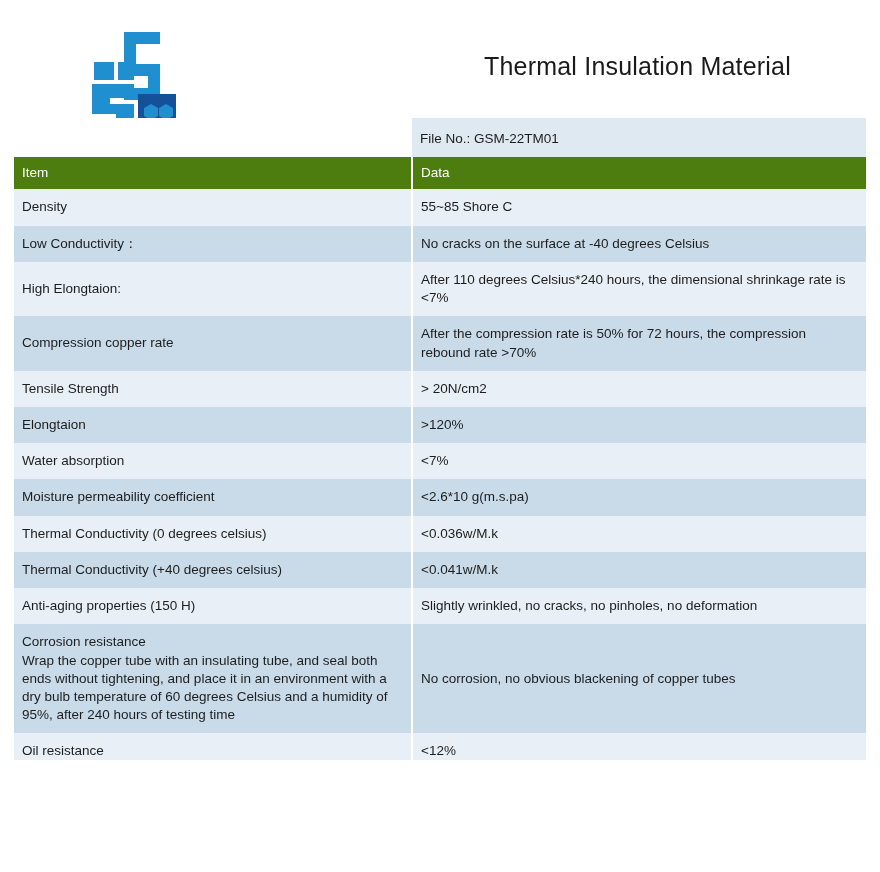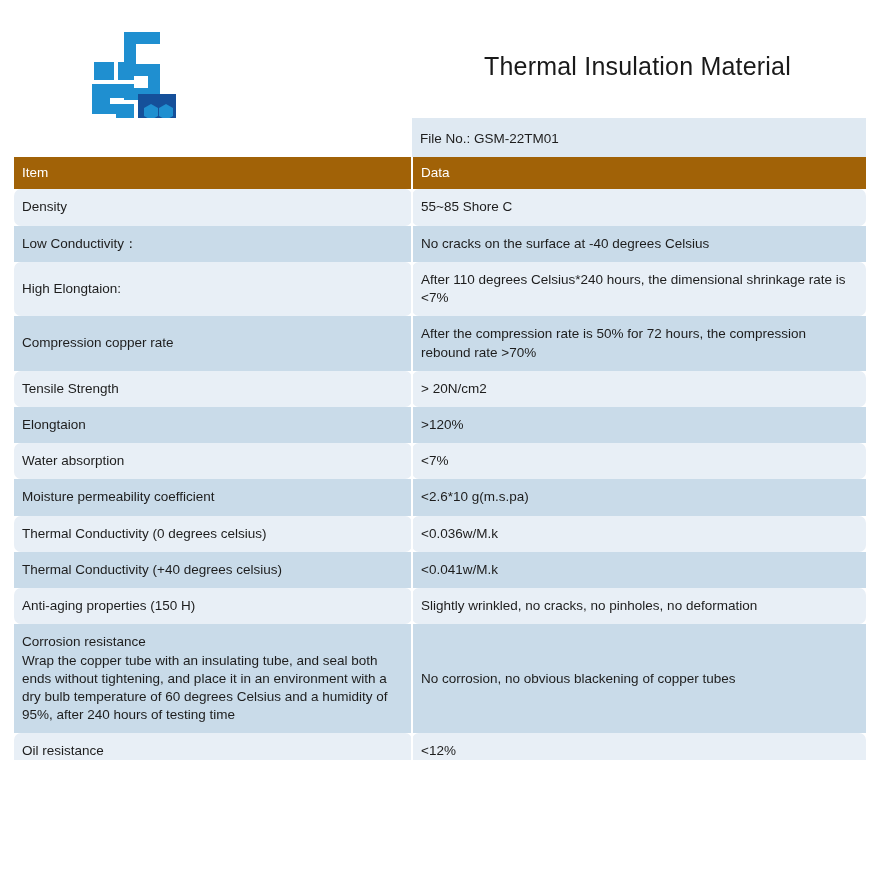--- a/index.html
+++ b/index.html
@@ -64,28 +64,28 @@
 
   
   tr.filerow td.blank { background: #ffffff; }
   tr.filerow td.fileno {
     background: #dfe9f2;
     font-size: 13.5px;
     padding-top: 12px;
   }
 
   tr.headrow td {
-    background: #a16207;
+    background: #4d7c0f;
     color: #ffffff;
     font-size: 13.5px;
     padding-top: 7px;
     padding-bottom: 7px;
   }
 
-  tr.band-a td { background: #e8eff6; border-radius: 7px; }
+  tr.band-a td { background: #e8eff6; }
   tr.band-b td { background: #c9dbe9; }
 
   tr td.sep-left { border-right: 2px solid #ffffff; }
 
   .multiline { white-space: pre-line; margin-top: 8px; }
 
   
   .logo svg { display: block; }
 </style>
 </head>

